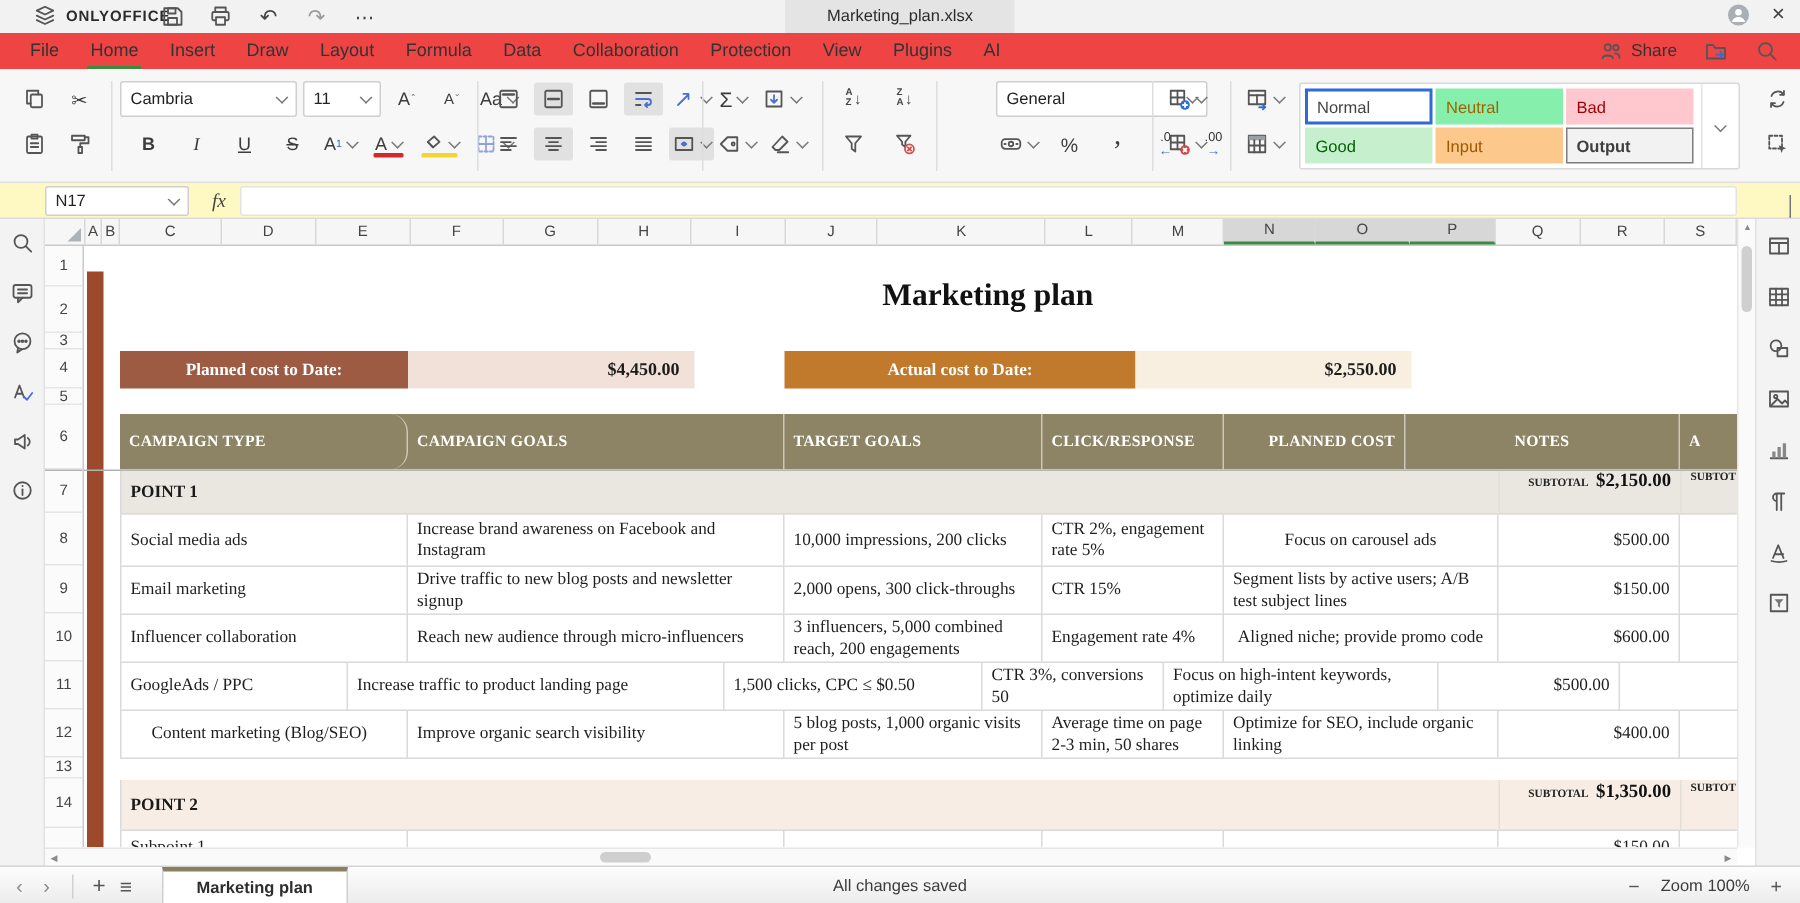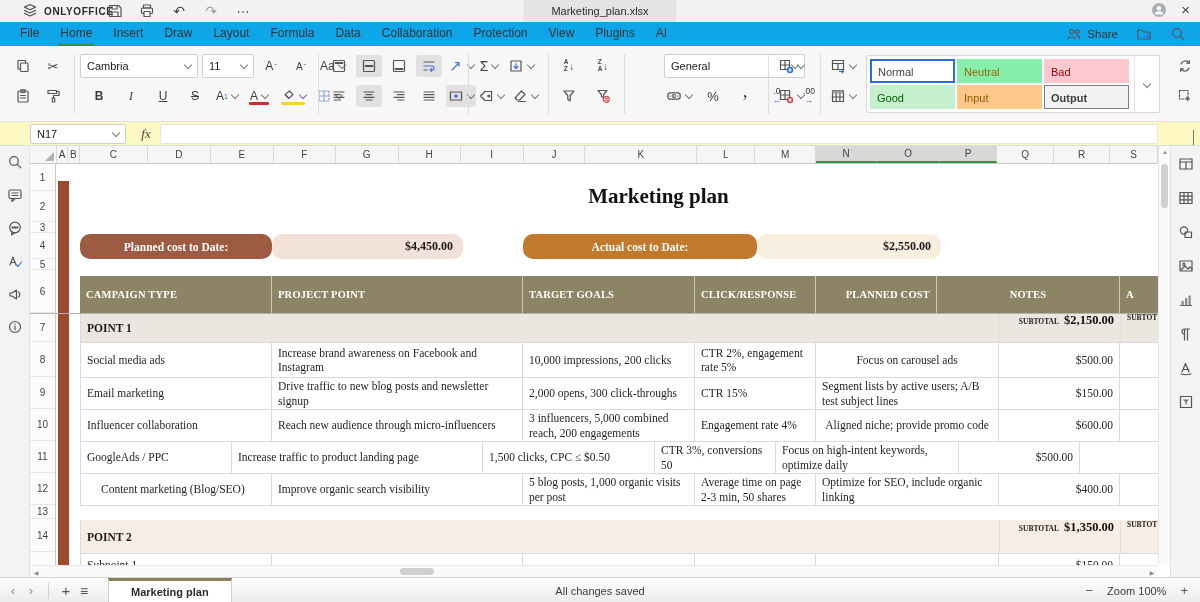--- a/index.html
+++ b/index.html
@@ -8,21 +8,21 @@
   .abs{position:absolute;box-sizing:border-box;}
   .flex{display:flex;align-items:center;}
   
   #topbar{left:0;top:0;width:1200px;height:22px;background:#f2f2f2;}
   #logo{left:22px;top:3px;gap:6px;}
   #logo .brand{font-size:10px;font-weight:bold;letter-spacing:.6px;color:#2b2b2b;}
   .qbtn{width:22px;height:18px;justify-content:center;color:#444;}
   #doctab{left:50%;top:0;transform:translateX(-50%);height:22px;padding:0 28px;background:#e4e4e4;
           display:flex;align-items:center;font-size:11px;color:#2b2b2b;}
   
-  #menubar{left:0;top:22px;width:1200px;height:24px;background:#0ea5e9;}
+  #menubar{left:0;top:22px;width:1200px;height:24px;background:#ef4444;}
   #menu-tabs{left:18px;top:0;height:24px;gap:17px;}
   .mtab{font-size:12px;color:#333;height:24px;line-height:22px;cursor:default;padding:0 2px;border-bottom:2px solid transparent;box-sizing:border-box;}
   .mtab.active{border-bottom-color:#3d8a43;font-weight:400;}
   #menuright{right:14px;top:0;height:24px;gap:18px;}
   #sharebtn{gap:5px;font-size:11.5px;color:#333;}
   
   #ribbon{left:0;top:46px;width:1200px;height:76px;background:#f7f7f7;border-bottom:1px solid #e0e0e0;}
   .rgroup{position:absolute;top:0;height:76px;}
   .rrow{position:absolute;height:22px;display:flex;align-items:center;gap:4px;}
   .r1{top:9px;} .r2{top:39px;}
@@ -70,21 +70,21 @@
            border-right:1px solid #d8d8d8;box-sizing:border-box;}
   .colcell.sel{background:#d7d7d7;border-bottom:2px solid #3d8a43;}
   #rowheader{left:30px;top:164px;width:26px;height:401px;background:#fbfbfb;border-right:1px solid #c9c9c9;overflow:hidden;}
   .rowcell{display:flex;align-items:center;justify-content:center;font-size:10px;color:#444;border-bottom:1px solid #e6e6e6;box-sizing:border-box;}
   .frozenline{position:absolute;left:0;width:100%;height:1px;background:#b3b3b3;}
   
   #canvas{left:56px;top:164px;width:1102px;height:401px;background:#fff;overflow:hidden;}
   #accentbar{left:2px;top:17px;width:11px;height:384px;}
   #sheet-title{left:24px;top:20px;width:1157px;text-align:center;font-family:"Liberation Serif",serif;
                font-weight:bold;font-size:21px;color:#111;}
-  .costcell{top:70px;height:25px;display:flex;align-items:center;font-family:"Liberation Serif",serif;border-radius:10px;}
+  .costcell{top:70px;height:25px;display:flex;align-items:center;font-family:"Liberation Serif",serif;}
   .costlabel{justify-content:center;color:#fff;font-weight:bold;font-size:11.5px;}
   .costvalue{justify-content:flex-end;padding-right:10px;font-weight:bold;font-size:12px;color:#1c1c1c;box-sizing:border-box;}
   #sheet-table{left:24px;top:112px;width:1157px;font-family:"Liberation Serif",serif;}
   .trow{display:flex;}
   .tcell{box-sizing:border-box;display:flex;align-items:center;overflow:hidden;}
   .hcell{color:#fff;font-weight:bold;font-size:10.5px;letter-spacing:.2px;padding:0 6px;border-right:1px solid rgba(255,255,255,.55);}
   .dcell{font-size:11.5px;color:#1f1f1f;line-height:1.22;padding:2px 6px;border-right:1px solid #dadada;border-bottom:1px solid #dadada;}
   .dcell.first{border-left:1px solid #dadada;}
   .pointlabel{font-weight:bold;font-size:11.5px;color:#1a1a1a;padding-left:6px;}
   .subtot{display:flex;align-items:baseline;justify-content:flex-end;gap:5px;padding-right:6px;box-sizing:border-box;}
@@ -749,22 +749,22 @@
   <div class="abs" id="accentbar" style="background: rgb(156, 74, 43);"></div>
   <div class="abs" id="sheet-title">Marketing plan</div>
 
   <div class="abs costcell costlabel" style="left: 24px; width: 192px; background: rgb(157, 91, 67);" id="planned-label">Planned cost to Date:</div>
   <div class="abs costcell costvalue" style="left: 216px; width: 191px; background: rgb(242, 225, 217);" id="planned-value">$4,450.00</div>
   <div class="abs costcell costlabel" style="left: 467px; width: 234px; background: rgb(193, 121, 44);" id="actual-label">Actual cost to Date:</div>
   <div class="abs costcell costvalue" style="left: 701px; width: 184px; background: rgb(248, 239, 225);" id="actual-value">$2,550.00</div>
 
   <div class="abs" id="sheet-table">
       <div class="trow " style="height: 37px; background: rgb(140, 132, 100);">
-        <div class="tcell hcell" style="width: 192px;">CAMPAIGN TYPE</div>
-        <div class="tcell hcell" style="width: 251px;">PROJECT POINT</div>
+        <div class="tcell hcell" style="width: 192px; border-radius: 12px;">CAMPAIGN TYPE</div>
+        <div class="tcell hcell" style="width: 251px;">CAMPAIGN GOALS</div>
         <div class="tcell hcell" style="width: 172px;">TARGET GOALS</div>
         <div class="tcell hcell" style="width: 121px;">CLICK/RESPONSE</div>
         <div class="tcell hcell" style="width: 121px; justify-content: flex-end;">PLANNED COST</div>
         <div class="tcell hcell" style="width: 183px; justify-content: center;">NOTES</div>
         <div class="tcell hcell" style="width: 117px; border-right: none;">A</div>
       </div>
       <div class="trow " style="height: 29px; background: rgb(233, 231, 224); border-bottom: 1px solid rgb(218, 218, 218);">
         <div class="tcell pointlabel" style="width: 919px; border-left: 1px solid rgb(218, 218, 218);">POINT 1</div>
         <div class="tcell subtot" style="width: 121px; border-left: 1px solid rgb(228, 224, 216);">
           <span class="sl">SUBTOTAL</span>

